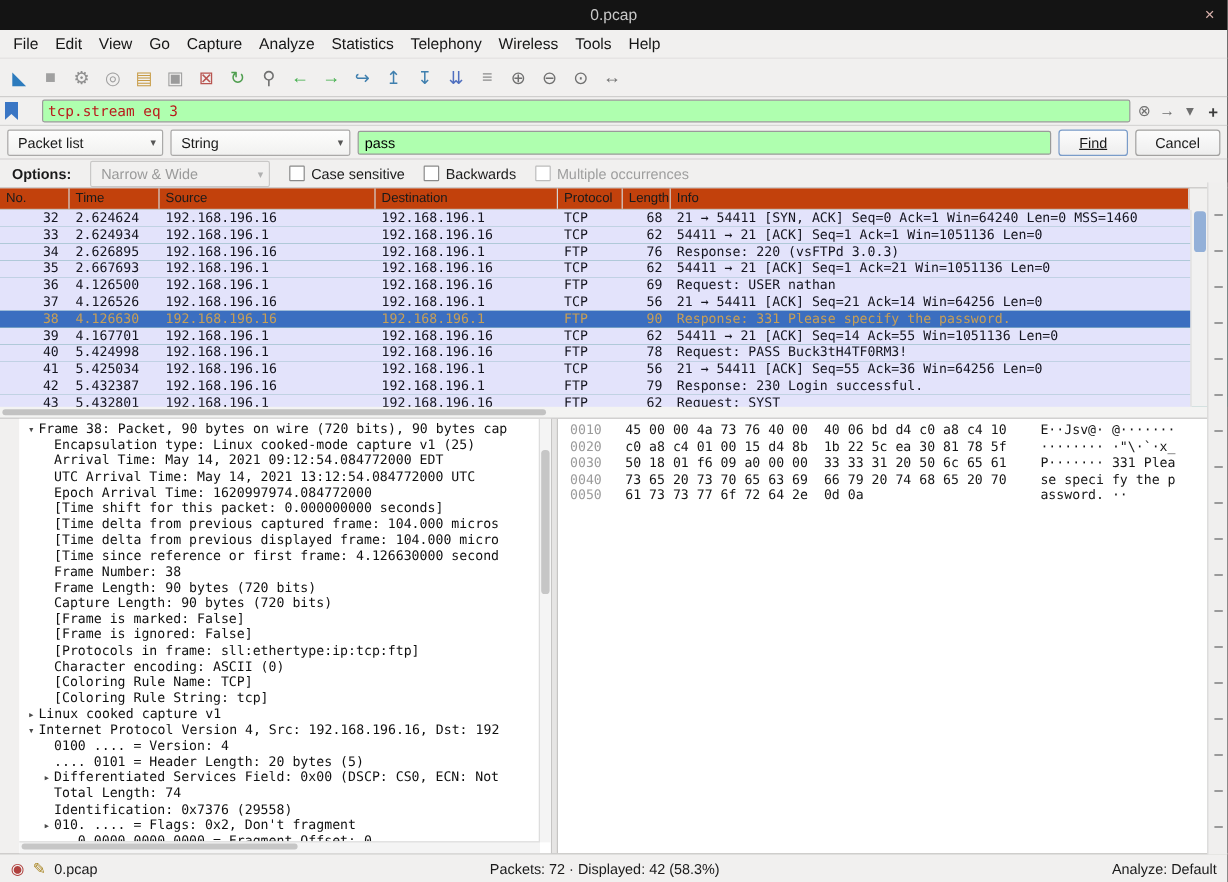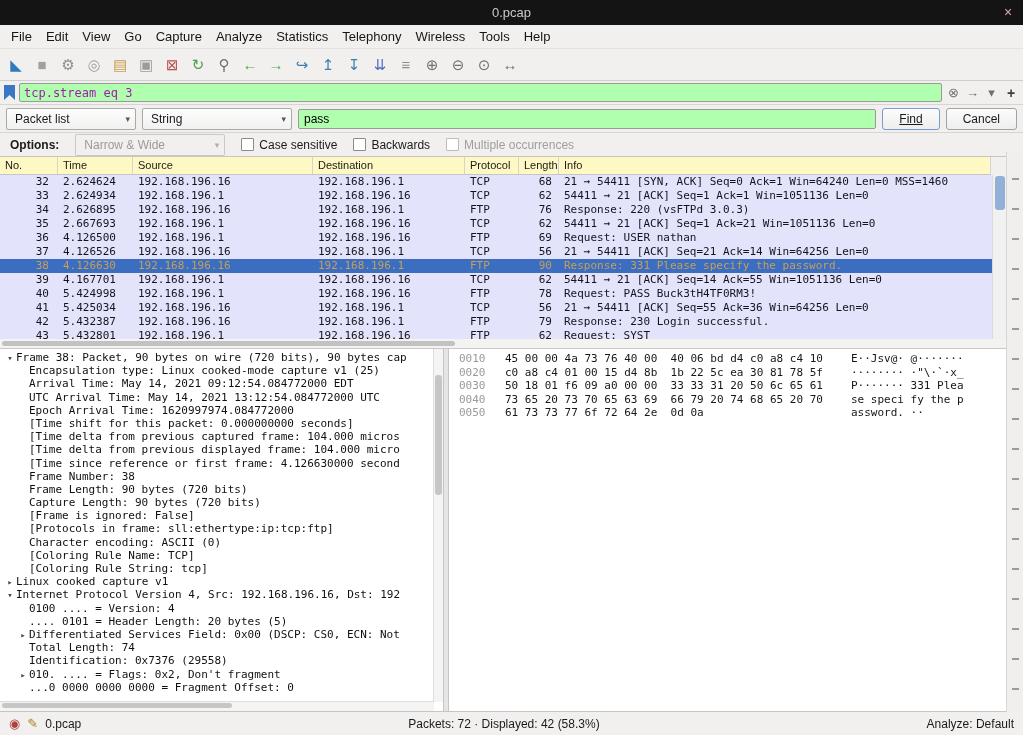--- a/index.html
+++ b/index.html
@@ -13,21 +13,21 @@
   
   .menubar{height:23px;display:flex;align-items:center;padding-left:4px;flex:0 0 auto;border-bottom:1px solid #e3e2e1;}
   .menu-item{padding:2px 7px;font-size:13px;color:#161616;}
   
   .toolbar{height:31px;display:flex;align-items:center;padding-left:4px;gap:2px;flex:0 0 auto;border-bottom:1px solid #cfcecd;}
   .tb-icon{width:24px;height:24px;display:flex;align-items:center;justify-content:center;font-size:15px;}
   
   .filterbar{height:23px;display:flex;align-items:center;gap:4px;padding:0 4px;flex:0 0 auto;border-bottom:1px solid #d6d5d4;}
   .bookmark{width:11px;height:15px;background:#3a76c4;clip-path:polygon(0 0,100% 0,100% 100%,50% 66%,0 100%);flex:0 0 auto;}
   .filter-input{flex:1;height:17px;background:#afffaf;border:1px solid #9a9a9a;border-radius:2px;
-    font-family:"DejaVu Sans Mono",monospace;font-size:12px;color:#a21caf;padding:0 4px;outline:none;}
+    font-family:"DejaVu Sans Mono",monospace;font-size:12px;color:#b91c1c;padding:0 4px;outline:none;margin-left:16px;}
   .fb-icon{color:#6f6f6f;font-size:13px;width:15px;text-align:center;}
   .fb-plus{color:#3c3c3c;font-size:14px;width:16px;text-align:center;font-weight:bold;}
   
   .findbar{height:27px;display:flex;align-items:center;gap:6px;padding:0 6px;flex:0 0 auto;border-bottom:1px solid #d6d5d4;}
   .combo{height:20px;border:1px solid #aaa9a8;border-radius:2px;background:linear-gradient(#fdfdfd,#f1f1f0);
     font-size:12px;color:#1a1a1a;display:flex;align-items:center;padding:0 20px 0 8px;position:relative;}
   .combo::after{content:"▾";position:absolute;right:5px;font-size:9px;color:#555;}
   .combo.w1{width:100px;}
   .combo.w2{width:120px;}
   .find-input{flex:1;height:18px;background:#afffaf;border:1px solid #9a9a9a;border-radius:2px;
@@ -39,39 +39,39 @@
   .optionsbar{height:23px;display:flex;align-items:center;gap:16px;padding-left:10px;flex:0 0 auto;border-bottom:1px solid #c6c5c4;}
   .opt-label{font-size:12px;font-weight:bold;color:#1a1a1a;}
   .combo.disabled{color:#9a9a9a;background:#f1f0ef;border-color:#c9c8c7;width:120px;}
   .combo.disabled::after{color:#b0b0b0;}
   .chk{display:flex;align-items:center;gap:5px;font-size:12px;color:#1a1a1a;}
   .chk .box{width:11px;height:11px;background:#fff;border:1px solid #8a8a8a;border-radius:1px;}
   .chk.disabled{color:#9e9e9e;}
   .chk.disabled .box{border-color:#bcbcbc;}
   
   .pk-grid{display:grid;grid-template-columns:58px 75px 180px 152px 54px 40px 1fr;}
-  .pk-header{height:17px;background:#fef9c3;border-bottom:1px solid #c6c6c6;flex:0 0 auto;margin-right:32px;
+  .pk-header{height:17px;background:#c2410c;border-bottom:1px solid #c6c6c6;flex:0 0 auto;margin-right:32px;
     font-size:11px;color:#1a1a1a;}
   .pk-header .hcell{line-height:16px;padding-left:5px;border-right:1px solid #d4d4d4;white-space:nowrap;overflow:hidden;}
   .pk-body{height:164px;flex:0 0 auto;position:relative;background:#0f766e;}
   .pk-rows{margin-right:30px;}
   .pk-row{height:14px;line-height:14px;font-family:"DejaVu Sans Mono",monospace;font-size:11px;
     background:#e3e3fb;color:#14141e;white-space:nowrap;}
   .pk-row.selected{background:#3b6ec0;color:#c99f55;}
   .pk-row .cell{overflow:hidden;white-space:nowrap;}
   .c-no{text-align:right;padding-right:9px;}
   .c-time,.c-src,.c-dst,.c-proto,.c-info{padding-left:5px;}
   .c-len{text-align:right;padding-right:7px;}
   .pk-scroll{position:absolute;top:0;bottom:0;right:16px;width:14px;background:#f1f1f1;border-left:1px solid #dcdcdc;}
   .pk-thumb{position:absolute;top:1px;left:2px;right:2px;height:34px;background:#93b0d8;border-radius:3px;}
   
   .hscroll{height:9px;background:#f3f3f2;border-bottom:1px solid #c9c8c7;flex:0 0 auto;position:relative;margin-right:16px;}
   .hscroll .thumb{position:absolute;top:2px;left:2px;width:45%;height:5px;background:#c2c2c2;border-radius:3px;}
   
-  .bottom{flex:1;display:flex;min-height:0;margin-right:16px;}
+  .bottom{flex:1;display:flex;min-height:0;margin-right:16px;padding-left:16px;}
   .details{width:443px;flex:0 0 auto;background:#fff;position:relative;overflow:hidden;padding-top:2px;}
   .dt-line{height:13.2px;line-height:13.2px;font-family:"DejaVu Sans Mono",monospace;font-size:11px;
     color:#101010;white-space:nowrap;overflow:hidden;}
   .dt-exp{display:inline-block;width:12px;font-size:9px;color:#4a4a4a;text-align:center;}
   .dt-vscroll{position:absolute;right:0;top:0;bottom:9px;width:9px;background:#f4f4f4;border-left:1px solid #ddd;}
   .dt-vthumb{position:absolute;top:26px;left:1px;right:1px;height:120px;background:#c6c6c6;border-radius:3px;}
   .dt-hscroll{position:absolute;left:0;right:9px;bottom:0;height:9px;background:#f4f4f4;border-top:1px solid #ddd;}
   .dt-hthumb{position:absolute;left:2px;top:1px;width:230px;height:5px;background:#c6c6c6;border-radius:3px;}
   .splitter{width:4px;flex:0 0 auto;background:#e6e5e4;border-left:1px solid #c6c5c4;border-right:1px solid #c6c5c4;}
   .hexpane{flex:1;background:#fff;padding:3px 0 0 10px;overflow:hidden;}
@@ -315,20 +315,21 @@
           <div class="dt-line" style="padding-left: 17px;"><span class="dt-exp"></span><span class="dt-text">Arrival Time: May 14, 2021 09:12:54.084772000 EDT</span></div>
           <div class="dt-line" style="padding-left: 17px;"><span class="dt-exp"></span><span class="dt-text">UTC Arrival Time: May 14, 2021 13:12:54.084772000 UTC</span></div>
           <div class="dt-line" style="padding-left: 17px;"><span class="dt-exp"></span><span class="dt-text">Epoch Arrival Time: 1620997974.084772000</span></div>
           <div class="dt-line" style="padding-left: 17px;"><span class="dt-exp"></span><span class="dt-text">[Time shift for this packet: 0.000000000 seconds]</span></div>
           <div class="dt-line" style="padding-left: 17px;"><span class="dt-exp"></span><span class="dt-text">[Time delta from previous captured frame: 104.000 micros</span></div>
           <div class="dt-line" style="padding-left: 17px;"><span class="dt-exp"></span><span class="dt-text">[Time delta from previous displayed frame: 104.000 micro</span></div>
           <div class="dt-line" style="padding-left: 17px;"><span class="dt-exp"></span><span class="dt-text">[Time since reference or first frame: 4.126630000 second</span></div>
           <div class="dt-line" style="padding-left: 17px;"><span class="dt-exp"></span><span class="dt-text">Frame Number: 38</span></div>
           <div class="dt-line" style="padding-left: 17px;"><span class="dt-exp"></span><span class="dt-text">Frame Length: 90 bytes (720 bits)</span></div>
           <div class="dt-line" style="padding-left: 17px;"><span class="dt-exp"></span><span class="dt-text">Capture Length: 90 bytes (720 bits)</span></div>
+          <div class="dt-line" style="padding-left: 17px;"><span class="dt-exp"></span><span class="dt-text">[Frame is marked: False]</span></div>
           <div class="dt-line" style="padding-left: 17px;"><span class="dt-exp"></span><span class="dt-text">[Frame is ignored: False]</span></div>
           <div class="dt-line" style="padding-left: 17px;"><span class="dt-exp"></span><span class="dt-text">[Protocols in frame: sll:ethertype:ip:tcp:ftp]</span></div>
           <div class="dt-line" style="padding-left: 17px;"><span class="dt-exp"></span><span class="dt-text">Character encoding: ASCII (0)</span></div>
           <div class="dt-line" style="padding-left: 17px;"><span class="dt-exp"></span><span class="dt-text">[Coloring Rule Name: TCP]</span></div>
           <div class="dt-line" style="padding-left: 17px;"><span class="dt-exp"></span><span class="dt-text">[Coloring Rule String: tcp]</span></div>
           <div class="dt-line" style="padding-left: 4px;"><span class="dt-exp">▸</span><span class="dt-text">Linux cooked capture v1</span></div>
           <div class="dt-line" style="padding-left: 4px;"><span class="dt-exp">▾</span><span class="dt-text">Internet Protocol Version 4, Src: 192.168.196.16, Dst: 192</span></div>
           <div class="dt-line" style="padding-left: 17px;"><span class="dt-exp"></span><span class="dt-text">0100 .... = Version: 4</span></div>
           <div class="dt-line" style="padding-left: 17px;"><span class="dt-exp"></span><span class="dt-text">.... 0101 = Header Length: 20 bytes (5)</span></div>
           <div class="dt-line" style="padding-left: 17px;"><span class="dt-exp">▸</span><span class="dt-text">Differentiated Services Field: 0x00 (DSCP: CS0, ECN: Not</span></div>

